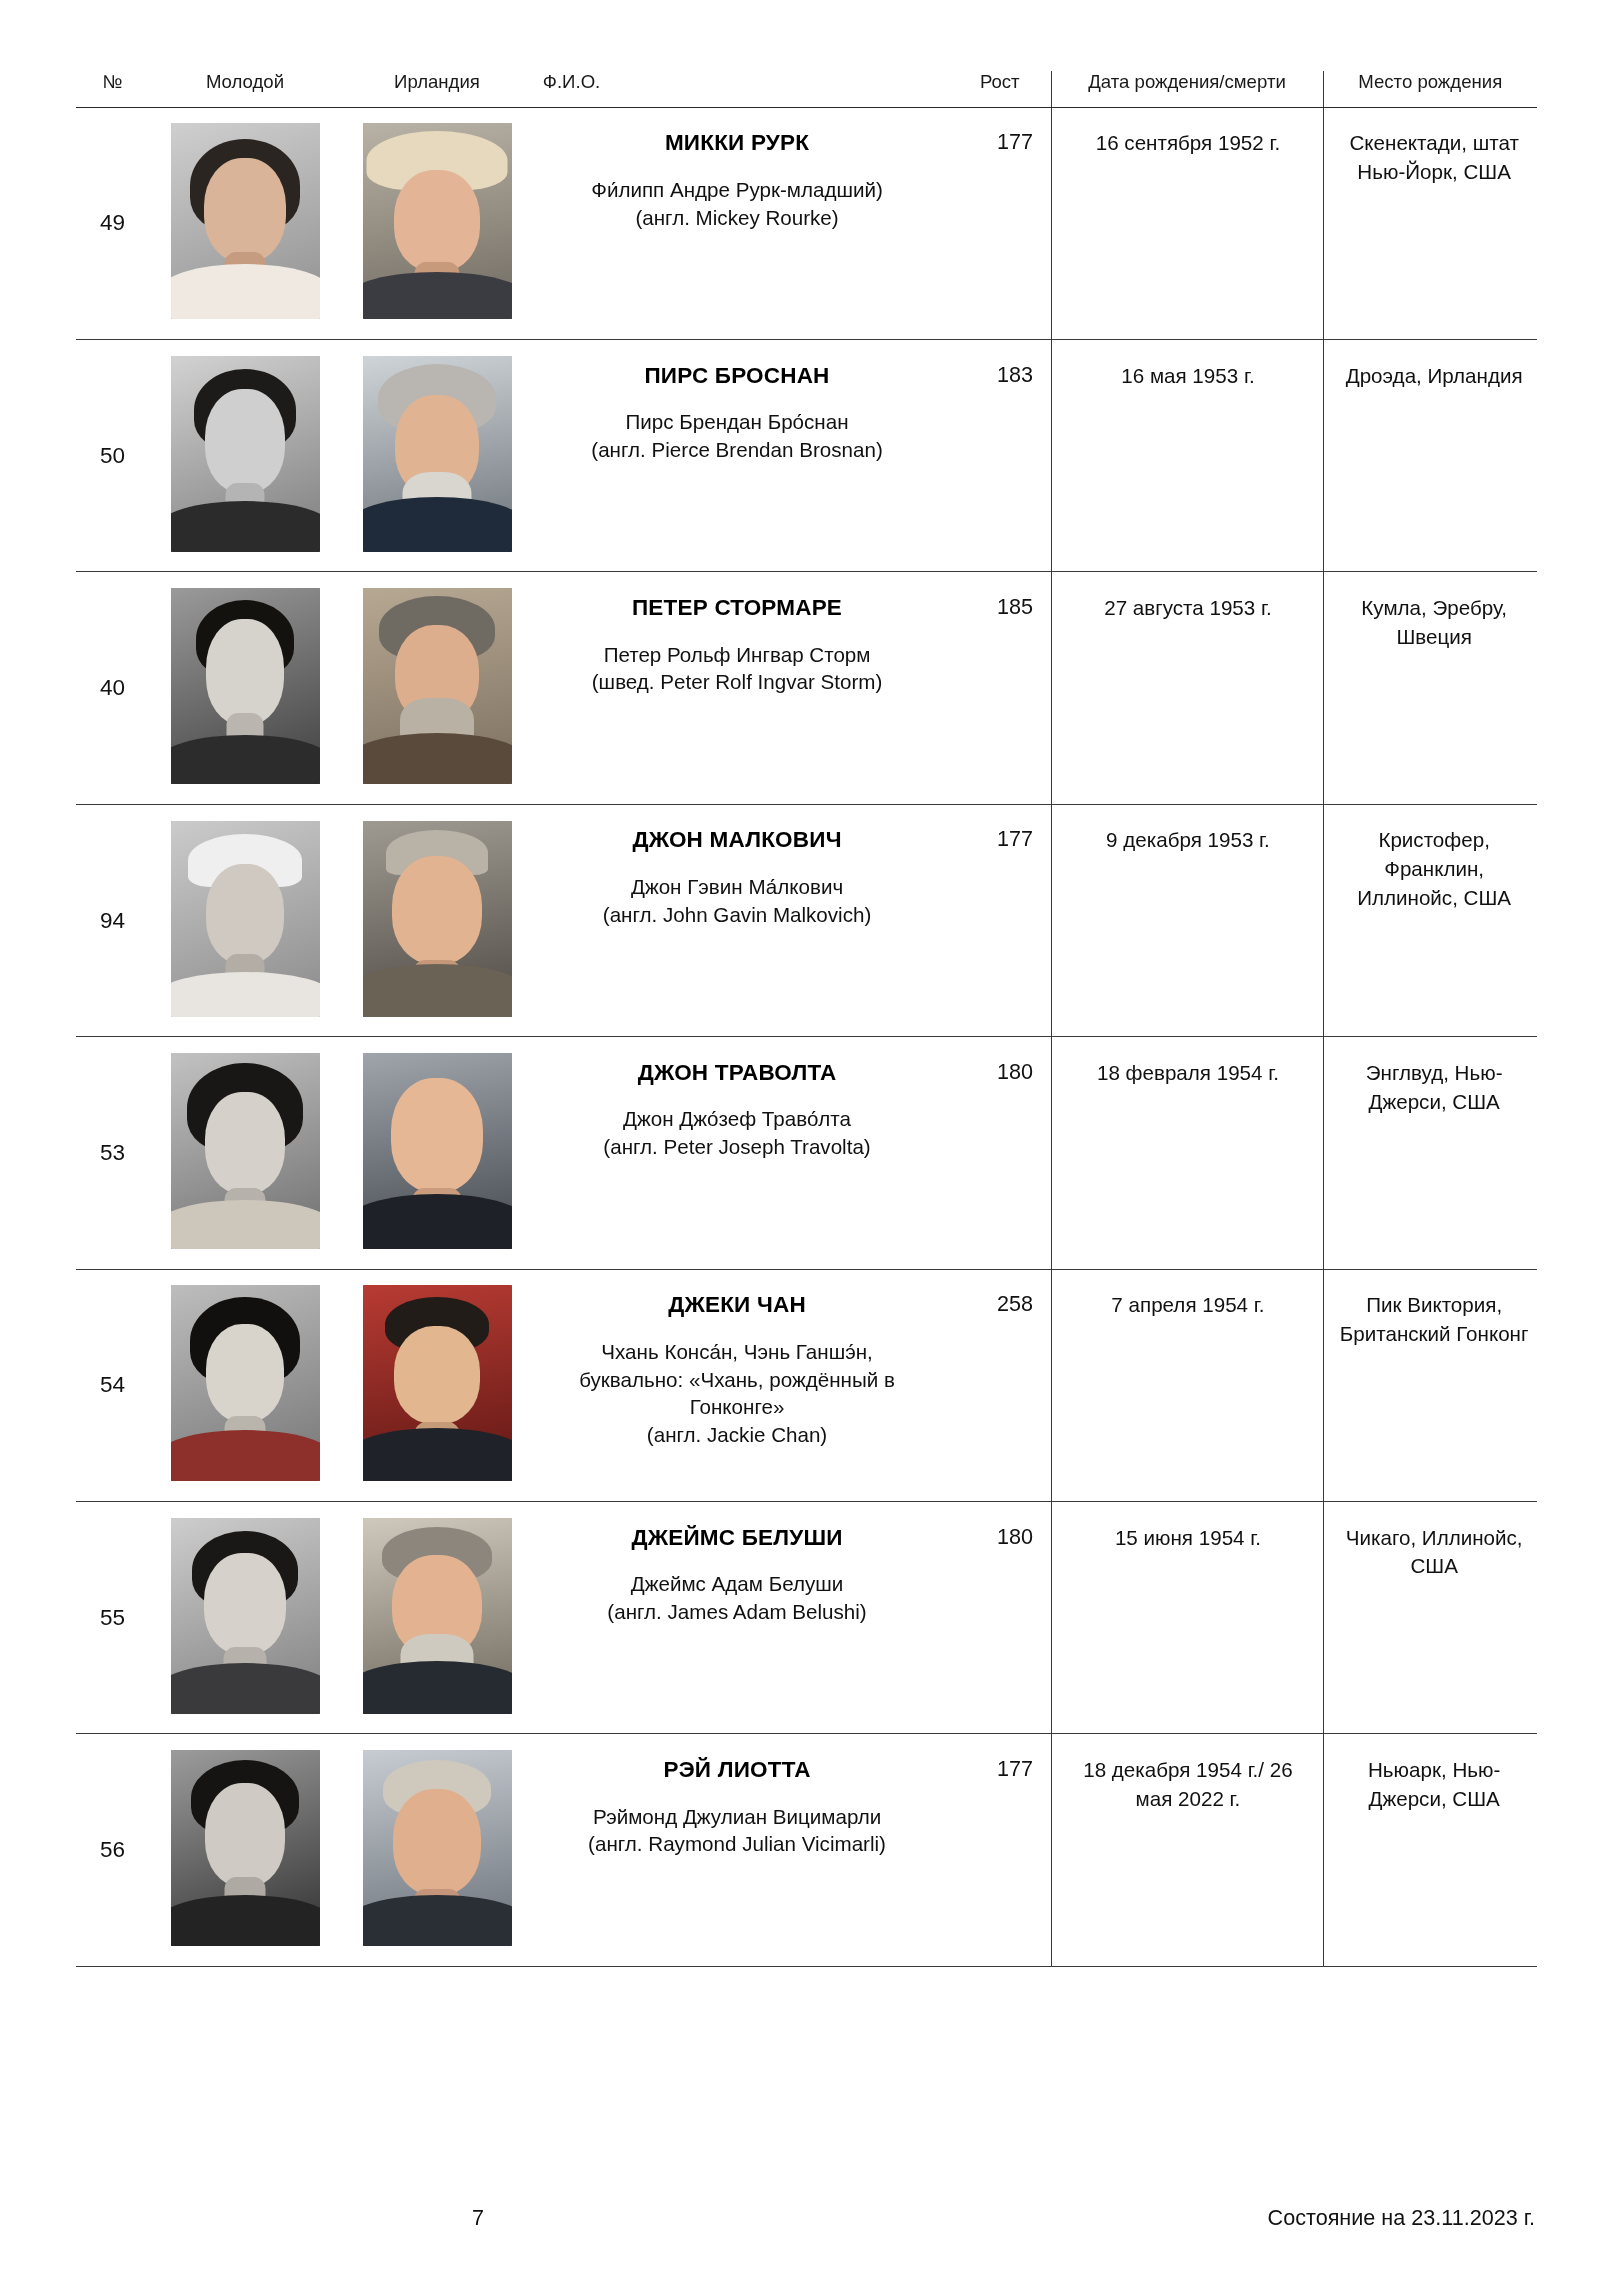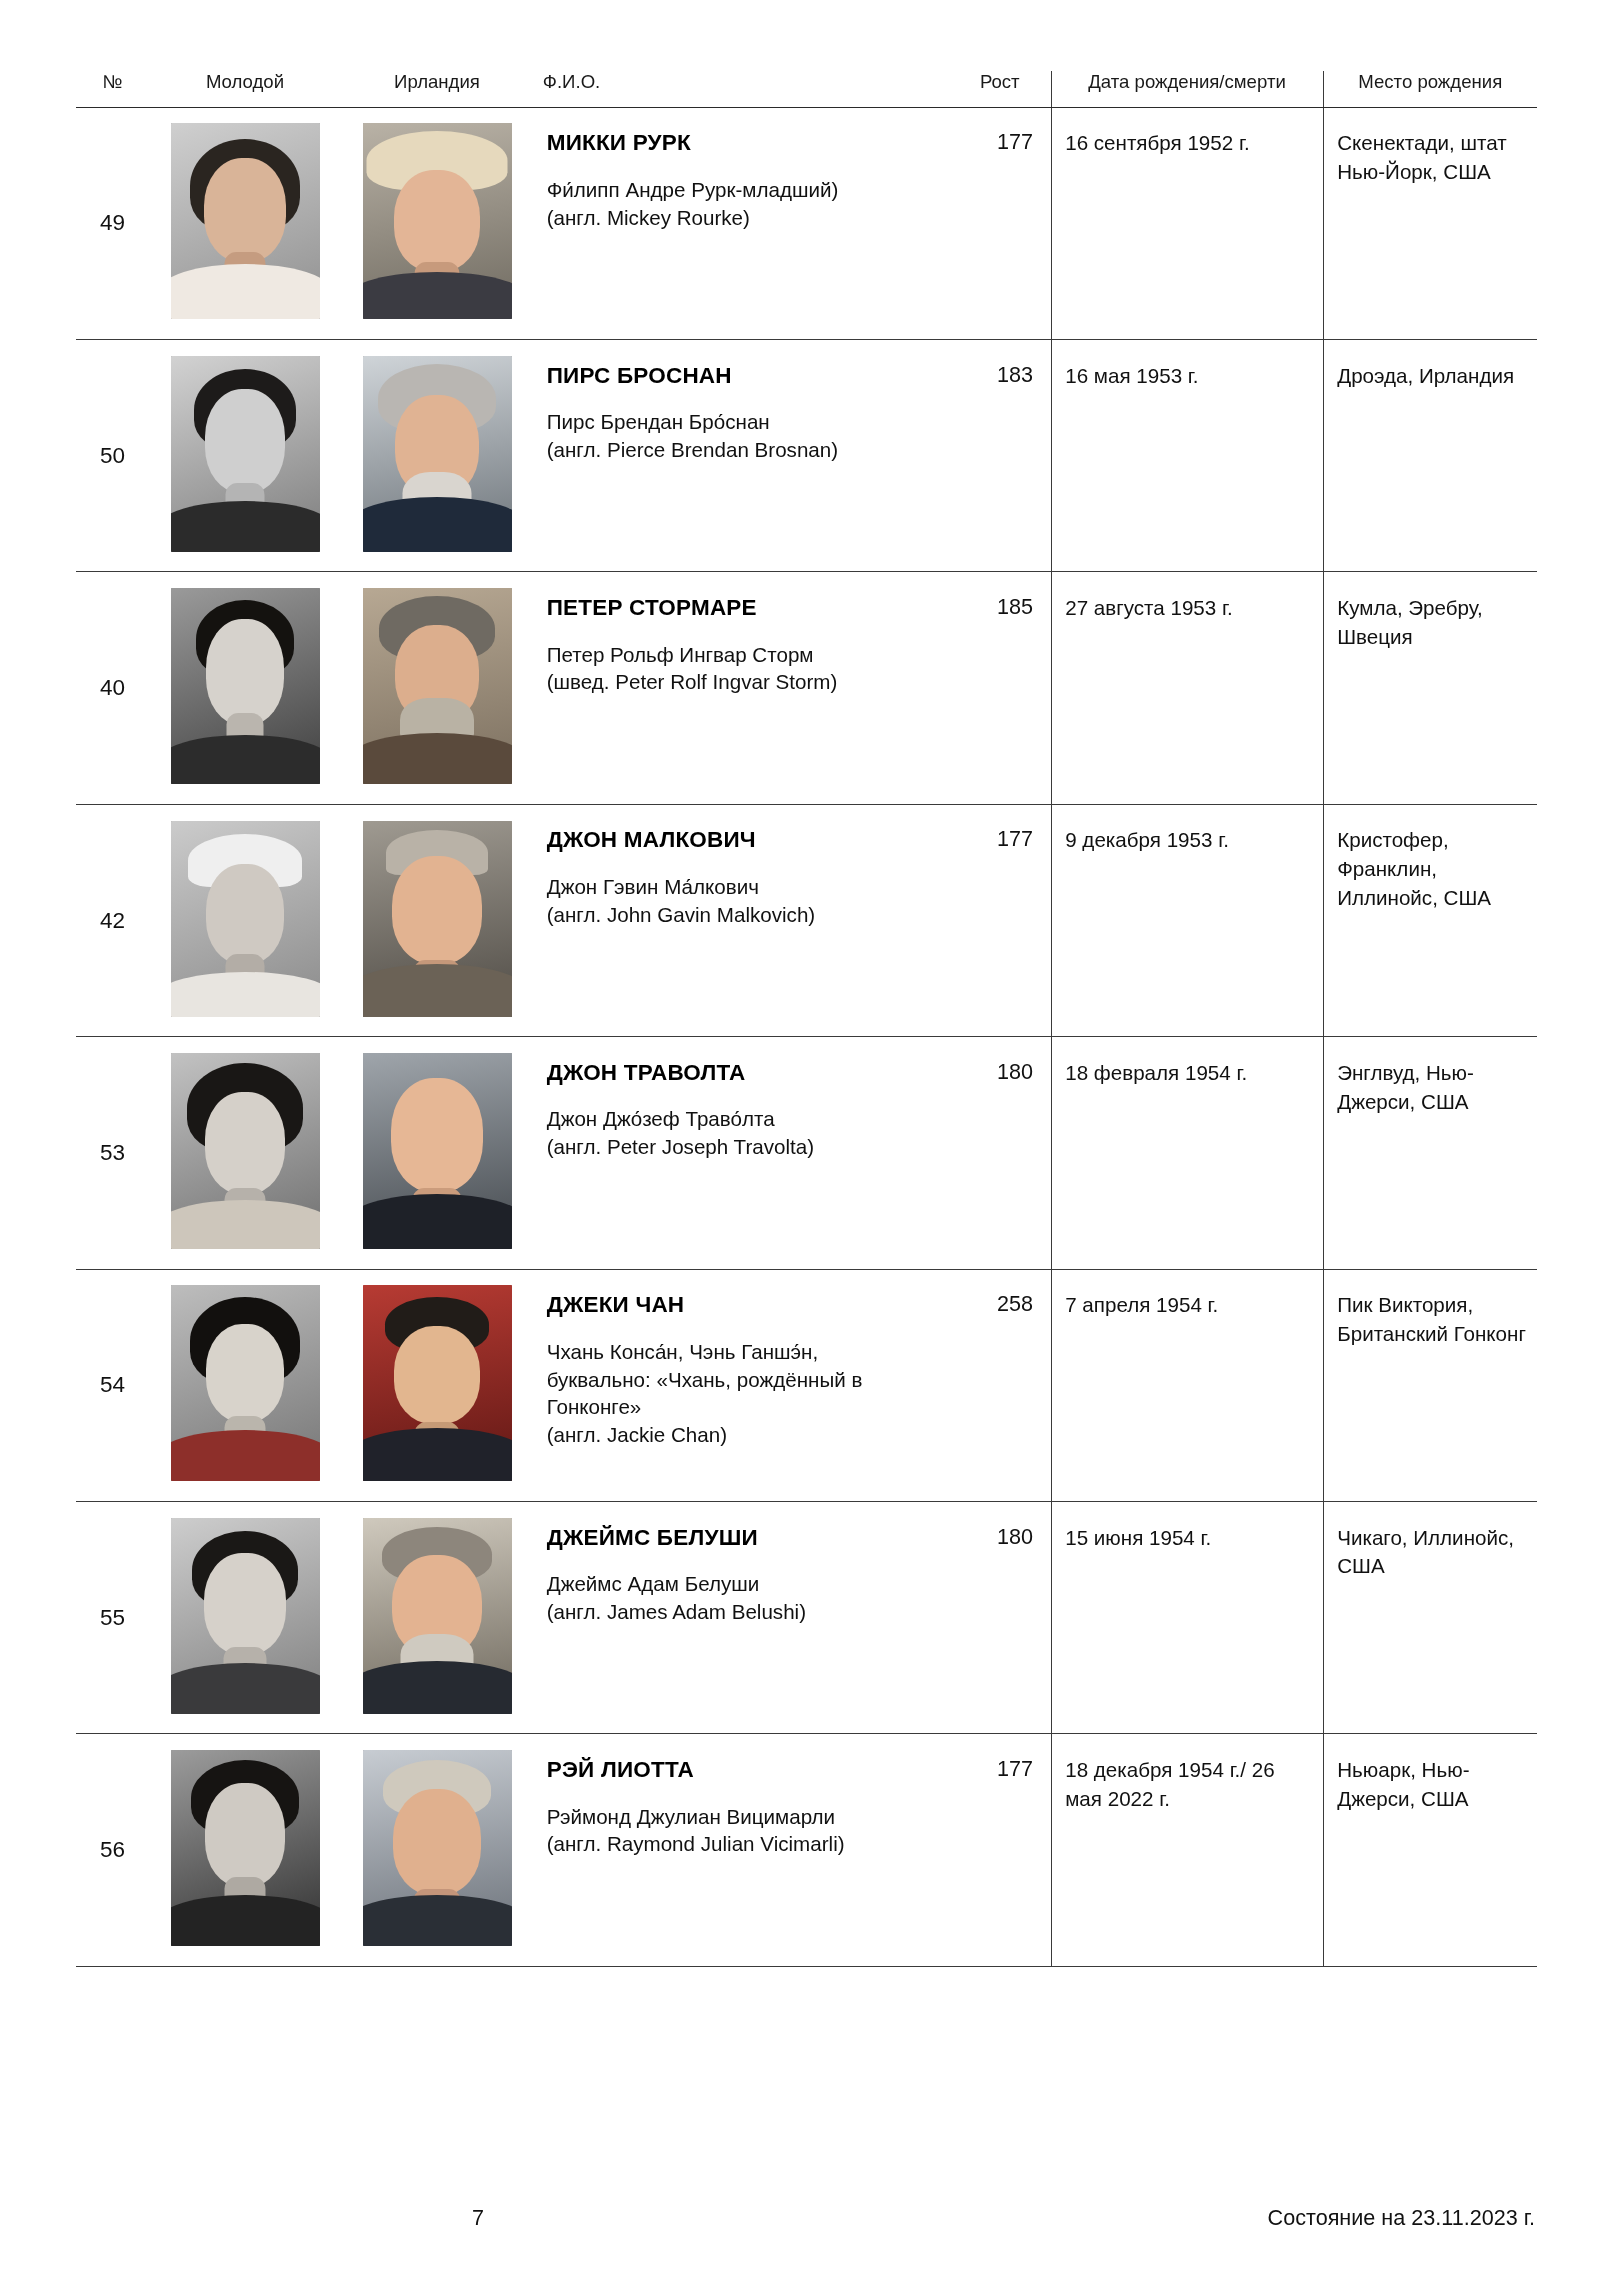--- a/index.html
+++ b/index.html
@@ -42,20 +42,21 @@
     text-align: center;
     vertical-align: bottom;
     border-bottom: 1.6px solid #2a2a2a;
   }
   thead th.left-pad { text-align: left; padding-left: 9.8px; }
 
   tbody tr { vertical-align: top; }
   tbody td {
     border-bottom: 1.4px solid #3a3a3a;
     padding: 0;
+    text-align: center;
   }
   td.num {
     text-align: center;
     vertical-align: middle;
     font-size: 22.5px;
     color: #111;
   }
   td.photo {
     text-align: center;
     vertical-align: middle;
@@ -280,21 +281,21 @@
           <div class="name-title">ПЕТЕР СТОРМАРЕ</div>
           <div class="name-real">Петер Рольф Ингвар Сторм</div>
           <div class="name-orig">(швед. Peter Rolf Ingvar Storm)</div>
         </td>
         <td class="height">185</td>
         <td class="dates">27 августа 1953 г.</td>
         <td class="place">Кумла, Эребру, Швеция</td>
       </tr>
 
       <tr>
-        <td class="num">42</td>
+        <td class="num">94</td>
         <td class="photo">
           <span class="ph">
             <span class="bg2" style="background:linear-gradient(160deg,#cbcbcb,#8a8a8a);"></span>
             <span class="hair" style="width:114px;height:53px;top:13.7px;border-radius:50% 50% 20% 20%;background:#efefef;"></span>
             <span class="face" style="width:78px;height:100px;top:43px;background:#cfc9c2;"></span>
             <span class="neck" style="width:39px;height:37px;top:133px;background:#b3ada6;"></span>
             <span class="shoulders" style="width:173px;height:45px;background:#e8e5e0;"></span>
           </span>
         </td>
         <td class="photo">

